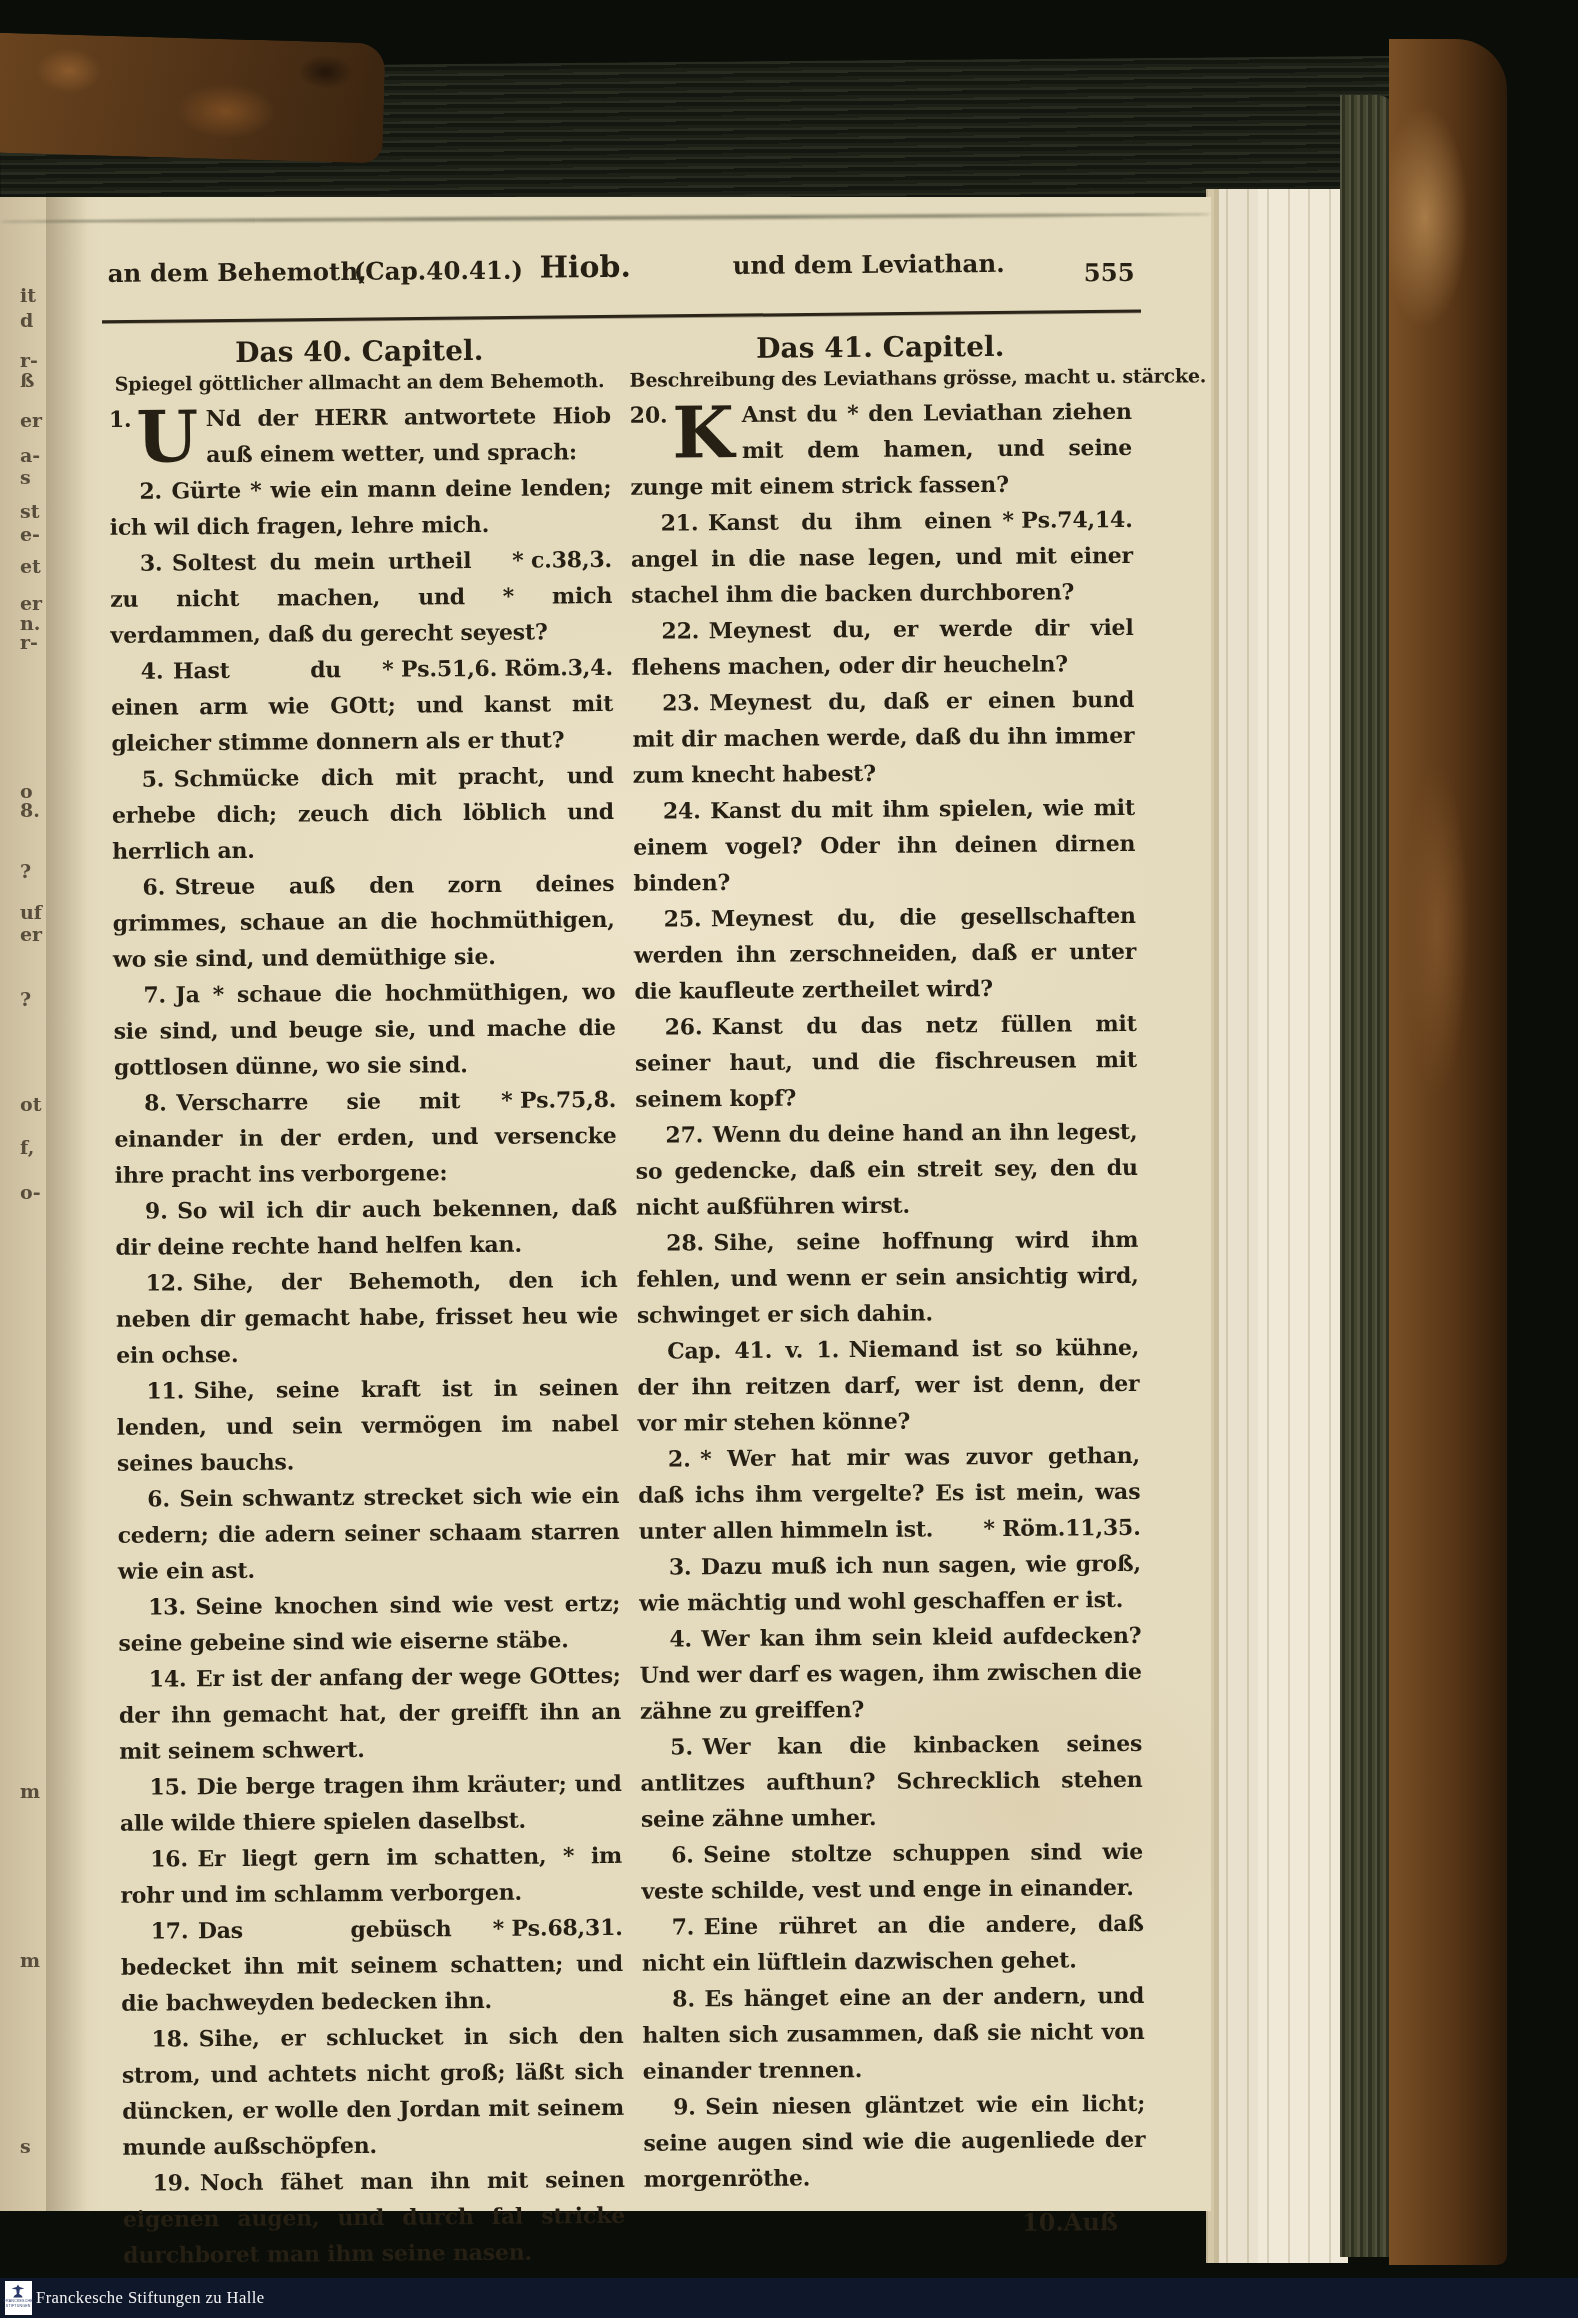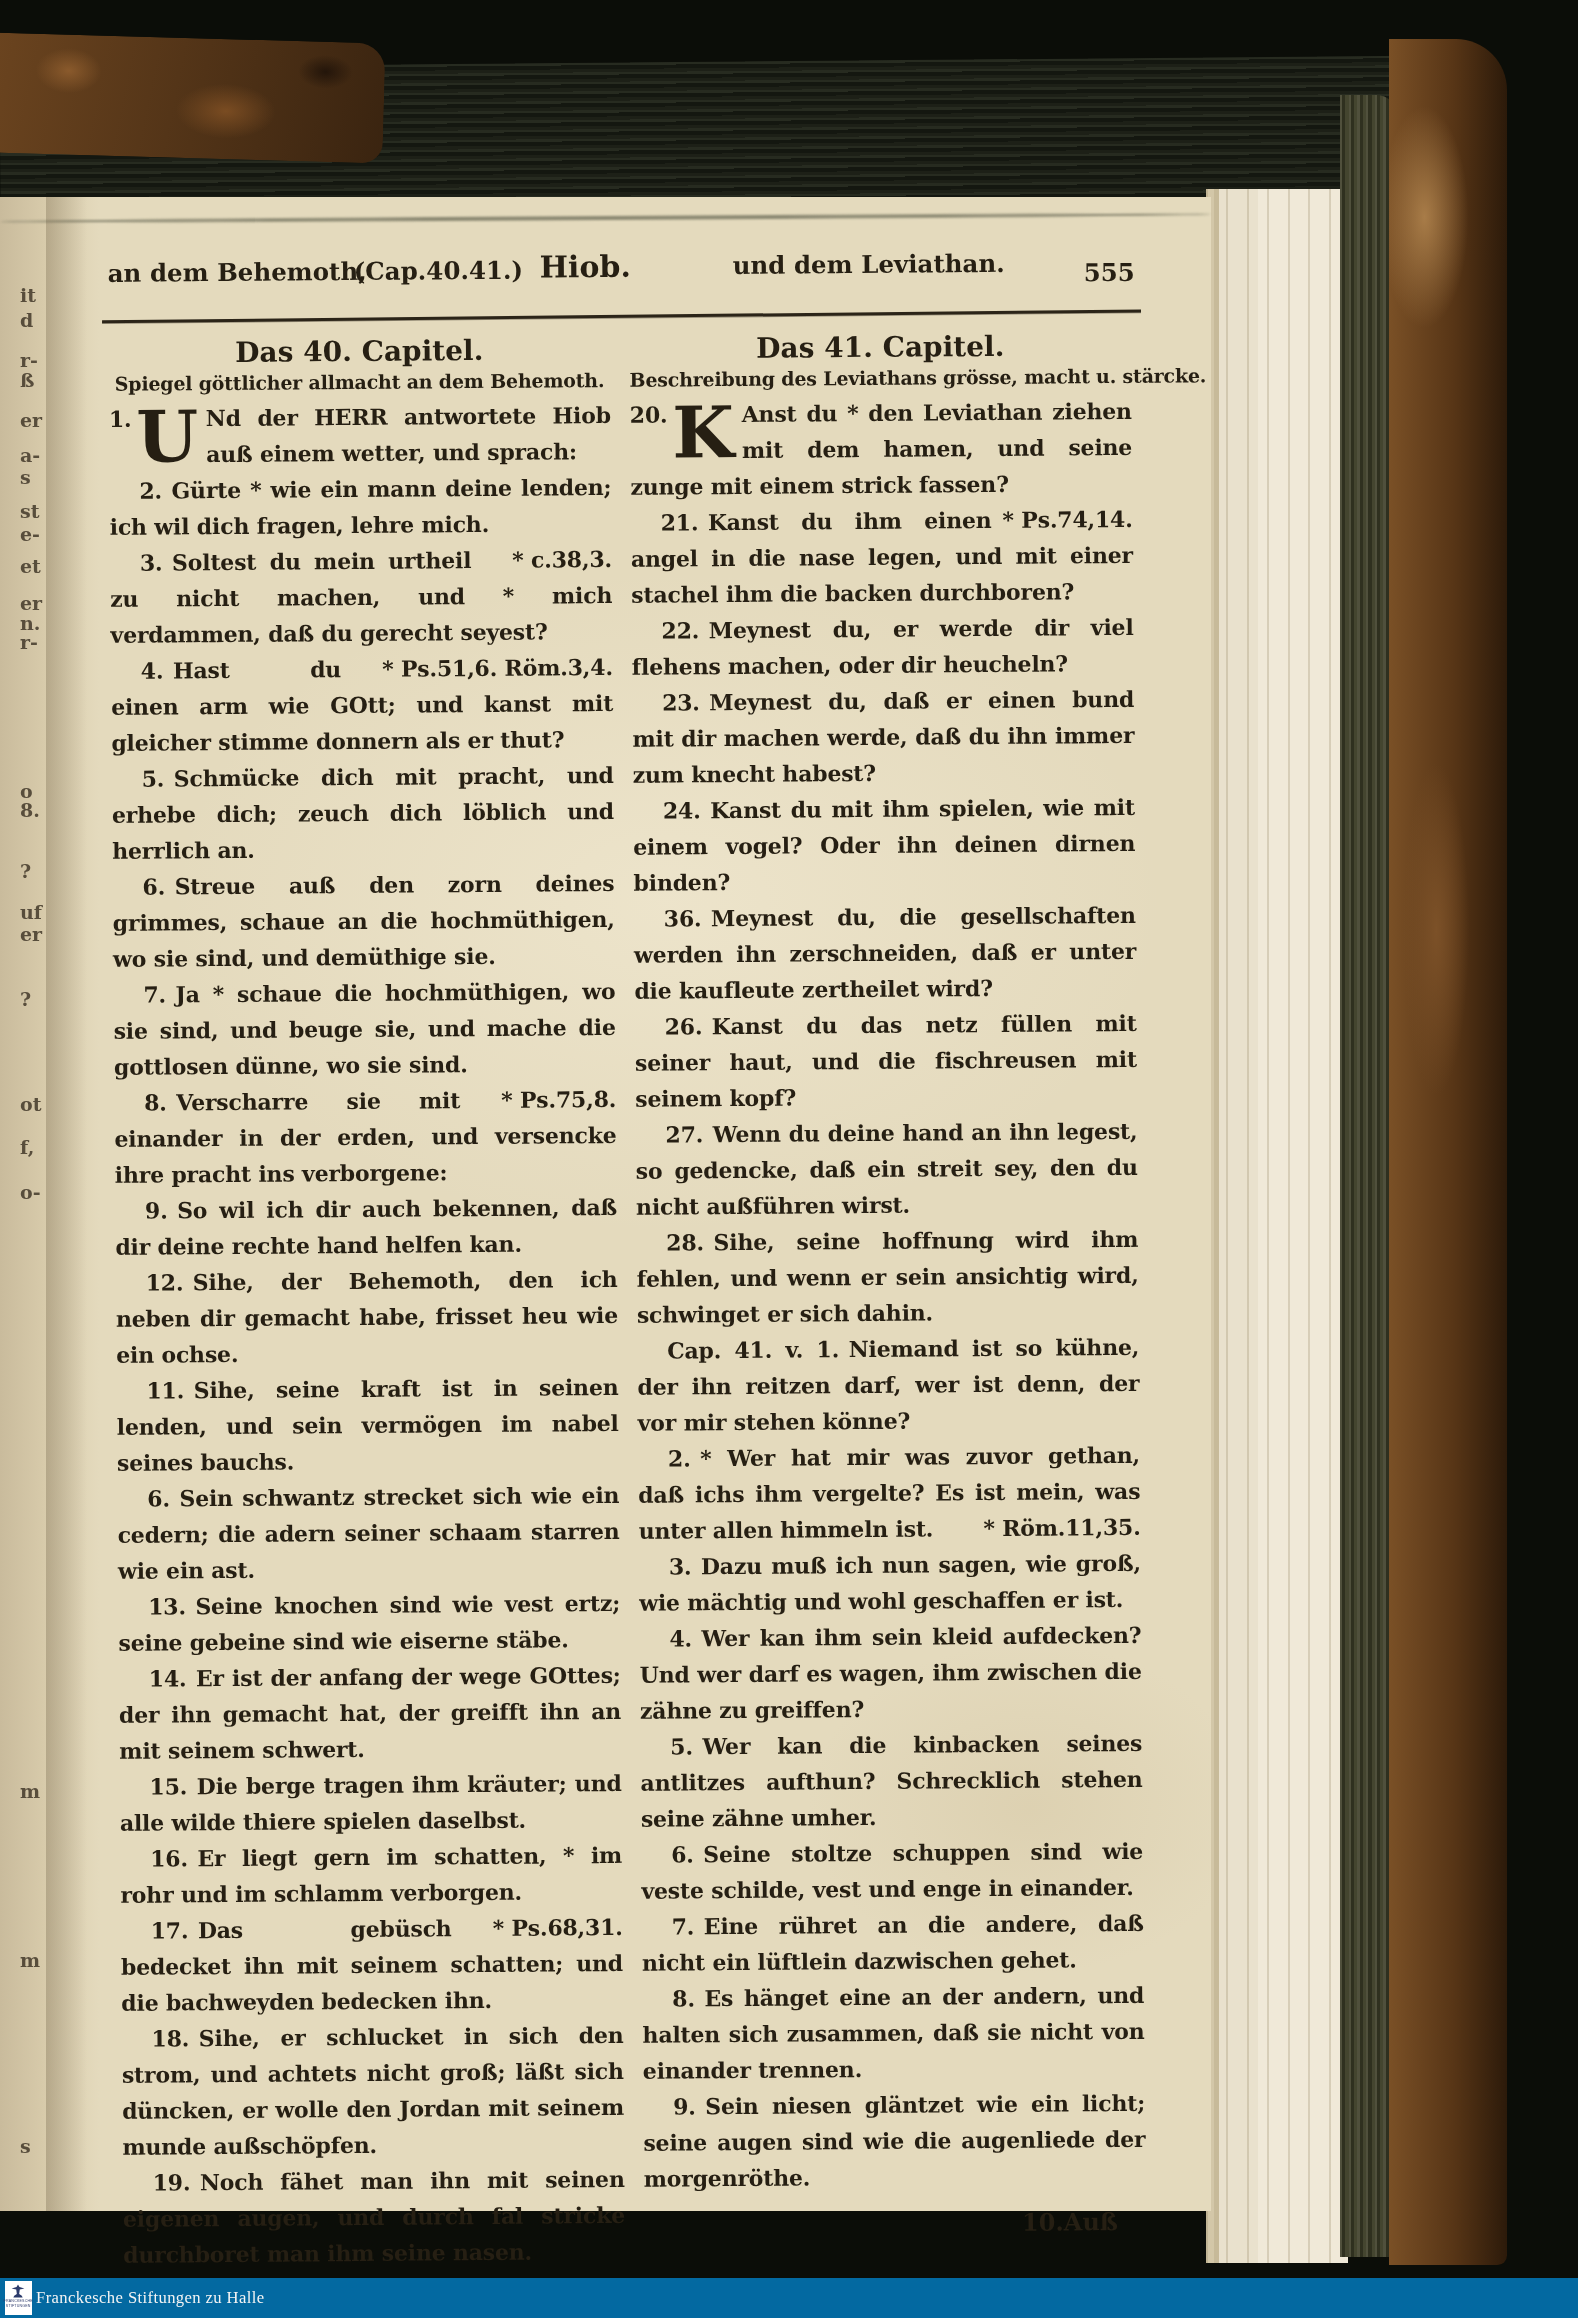--- a/index.html
+++ b/index.html
@@ -67,21 +67,21 @@
   .vn{margin-right:9.5px;}
   .vn-float{float:left;margin:0 4.7px 0 0;}
   .dc{float:left;font-size:71px;line-height:62px;margin:4.7px 8px 0 0;font-weight:700;}
   .ref{float:right;margin-left:11px;}
   .ref:empty{display:none;}
   .catchword{text-align:right;font-size:24px;font-weight:700;margin-top:14px;padding-right:28px;}
   
   .frag{position:absolute;left:20px;font-size:19px;font-weight:700;color:#40362444;
     color:#3a3022;opacity:.8;}
   
-  .footer-bar{position:absolute;left:0;top:2278px;width:1578px;height:40px;background:#0369a1;}
+  .footer-bar{position:absolute;left:0;top:2278px;width:1578px;height:40px;background:#0f172a;}
   .logo-box{position:absolute;left:4.7px;top:3.2px;width:27px;height:34px;background:#fff;
     display:flex;flex-direction:column;align-items:center;justify-content:flex-start;padding-top:1.6px;box-sizing:border-box;}
   .logo-glyph{width:14px;height:16px;fill:#2b3a6b;}
   .logo-text{font-family:"Liberation Sans",sans-serif;font-size:4px;line-height:4.7px;
     color:#2b3a6b;text-align:center;letter-spacing:0.2px;white-space:pre-line;transform:scale(.9);}
   .wm-text{position:absolute;left:36px;top:10.3px;color:#f4f4f4;font-size:16.6px;
     font-family:"Liberation Serif",serif;letter-spacing:0.4px;}
 </style>
 </head>
 <body>
@@ -133,21 +133,21 @@
 
     <div class="col">
       <div class="col-title">Das 41. Capitel.</div>
       <div class="col-summary">Beschreibung des Leviathans grösse, macht u. stärcke.</div>
 
       <p class="verse dcp"><span class="vn-float">20.</span><span class="dc">K</span><span class="vt">Anst du * den Leviathan ziehen mit dem hamen, und seine zunge mit einem strick fassen?</span><span class="ref">* Ps.74,14.</span></p>
       <p class="verse"><span class="vn">21.</span><span class="vt">Kanst du ihm einen angel in die nase legen, und mit einer stachel ihm die backen durchboren?</span></p>
       <p class="verse"><span class="vn">22.</span><span class="vt">Meynest du, er werde dir viel flehens machen, oder dir heucheln?</span></p>
       <p class="verse"><span class="vn">23.</span><span class="vt">Meynest du, daß er einen bund mit dir machen werde, daß du ihn immer zum knecht habest?</span></p>
       <p class="verse"><span class="vn">24.</span><span class="vt">Kanst du mit ihm spielen, wie mit einem vogel? Oder ihn deinen dirnen binden?</span></p>
-      <p class="verse"><span class="vn">36.</span><span class="vt">Meynest du, die gesellschaften werden ihn zerschneiden, daß er unter die kaufleute zertheilet wird?</span></p>
+      <p class="verse"><span class="vn">25.</span><span class="vt">Meynest du, die gesellschaften werden ihn zerschneiden, daß er unter die kaufleute zertheilet wird?</span></p>
       <p class="verse"><span class="vn">26.</span><span class="vt">Kanst du das netz füllen mit seiner haut, und die fischreusen mit seinem kopf?</span></p>
       <p class="verse"><span class="vn">27.</span><span class="vt">Wenn du deine hand an ihn legest, so gedencke, daß ein streit sey, den du nicht außführen wirst.</span></p>
       <p class="verse"><span class="vn">28.</span><span class="vt">Sihe, seine hoffnung wird ihm fehlen, und wenn er sein ansichtig wird, schwinget er sich dahin.</span></p>
       <p class="verse"><span class="vn">Cap. 41. v. 1.</span><span class="vt">Niemand ist so kühne, der ihn reitzen darf, wer ist denn, der vor mir stehen könne?</span></p>
       <p class="verse"><span class="vn">2.</span><span class="vt">* Wer hat mir was zuvor gethan, daß ichs ihm vergelte? Es ist mein, was unter allen himmeln ist.</span><span class="ref">* Röm.11,35.</span></p>
       <p class="verse"><span class="vn">3.</span><span class="vt">Dazu muß ich nun sagen, wie groß, wie mächtig und wohl geschaffen er ist.</span></p>
       <p class="verse"><span class="vn">4.</span><span class="vt">Wer kan ihm sein kleid aufdecken? Und wer darf es wagen, ihm zwischen die zähne zu greiffen?</span></p>
       <p class="verse"><span class="vn">5.</span><span class="vt">Wer kan die kinbacken seines antlitzes aufthun? Schrecklich stehen seine zähne umher.</span></p>
       <p class="verse"><span class="vn">6.</span><span class="vt">Seine stoltze schuppen sind wie veste schilde, vest und enge in einander.</span></p>
       <p class="verse"><span class="vn">7.</span><span class="vt">Eine rühret an die andere, daß nicht ein lüftlein dazwischen gehet.</span></p>

